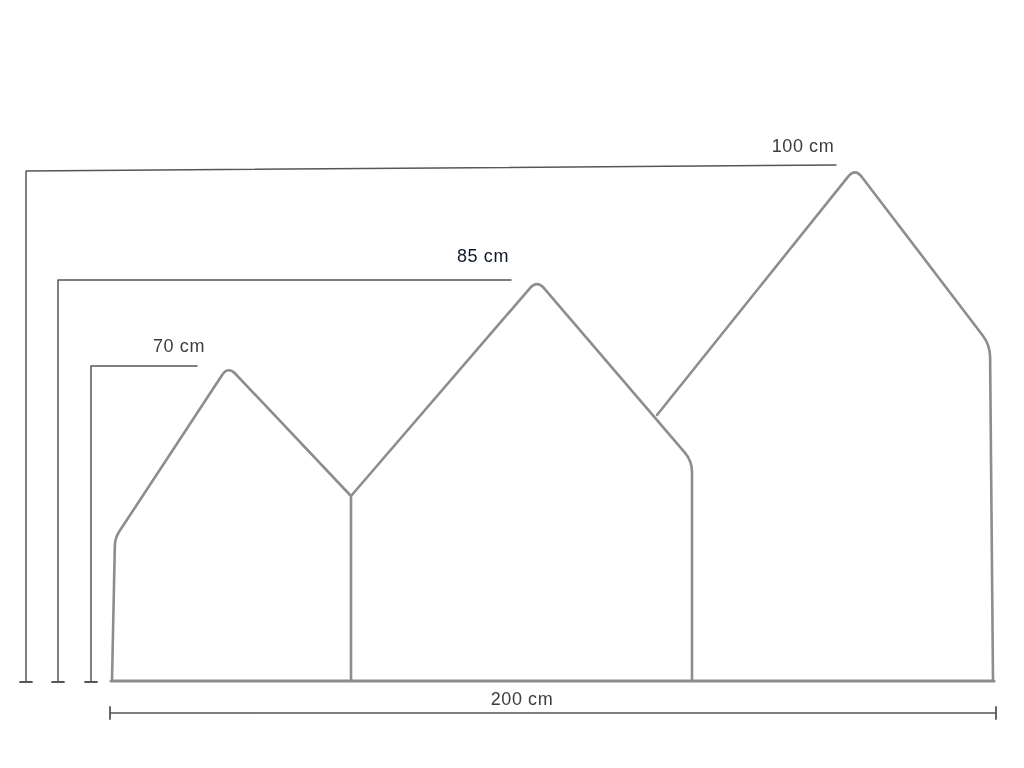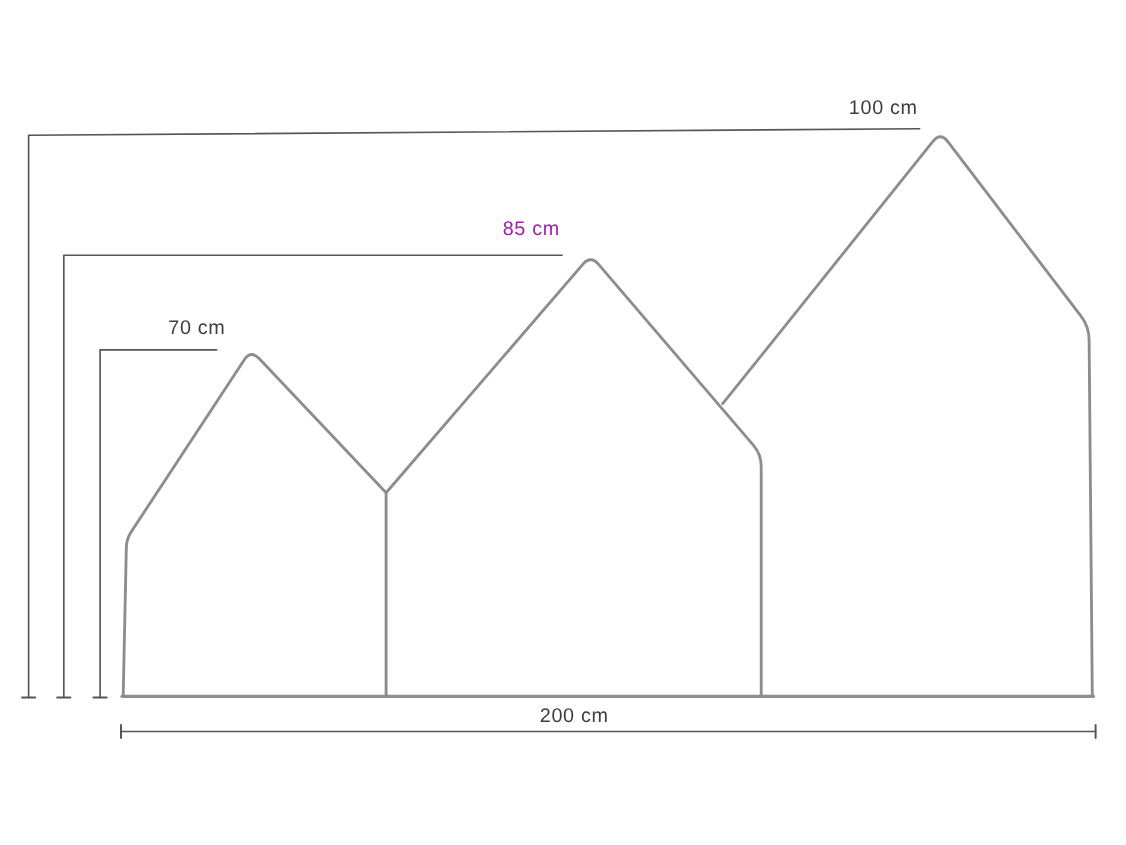--- a/index.html
+++ b/index.html
@@ -7,20 +7,21 @@
     padding: 0;
     background: #ffffff;
   }
   .stage {
     position: relative;
     width: 1024px;
     height: 714px;
     background: #ffffff;
     overflow: hidden;
     font-family: "Liberation Sans", "DejaVu Sans", sans-serif;
+    margin-top: 48px;
   }
   .stage svg {
     position: absolute;
     left: 0;
     top: 0;
     width: 1024px;
     height: 768px;
   }
   .dim-label {
     position: absolute;
@@ -47,16 +48,16 @@
       <path d="M 511 232 L 58 232 L 58 634" fill="none" stroke="#565656" stroke-width="1.5" stroke-linecap="round" stroke-linejoin="round"></path>
       <line x1="52" y1="634" x2="64" y2="634" stroke="#565656" stroke-width="1.8" stroke-linecap="round"></line>
       <path d="M 197 318 L 91 318 L 91 634" fill="none" stroke="#565656" stroke-width="1.5" stroke-linecap="round" stroke-linejoin="round"></path>
       <line x1="85" y1="634" x2="97" y2="634" stroke="#565656" stroke-width="1.8" stroke-linecap="round"></line>
       <path d="M 110 665 L 996 665" fill="none" stroke="#565656" stroke-width="1.5" stroke-linecap="round" stroke-linejoin="round"></path>
       <line x1="110" y1="659" x2="110" y2="671" stroke="#565656" stroke-width="1.8" stroke-linecap="round"></line>
       <line x1="996" y1="659" x2="996" y2="671" stroke="#565656" stroke-width="1.8" stroke-linecap="round"></line>
     </svg>
 
   <div class="dim-label" style="left: 803px; top: 98px; color: rgb(61, 61, 61);">100 cm</div>
-  <div class="dim-label" style="left: 483px; top: 208px; color: #a21caf;">85 cm</div>
+  <div class="dim-label" style="left: 483px; top: 208px; color: #0f172a;">85 cm</div>
   <div class="dim-label" style="left: 179px; top: 298px; color: rgb(61, 61, 61);">70 cm</div>
   <div class="dim-label" style="left: 522px; top: 651px; color: rgb(61, 61, 61);">200 cm</div>
 </div>
 
 </body></html>

